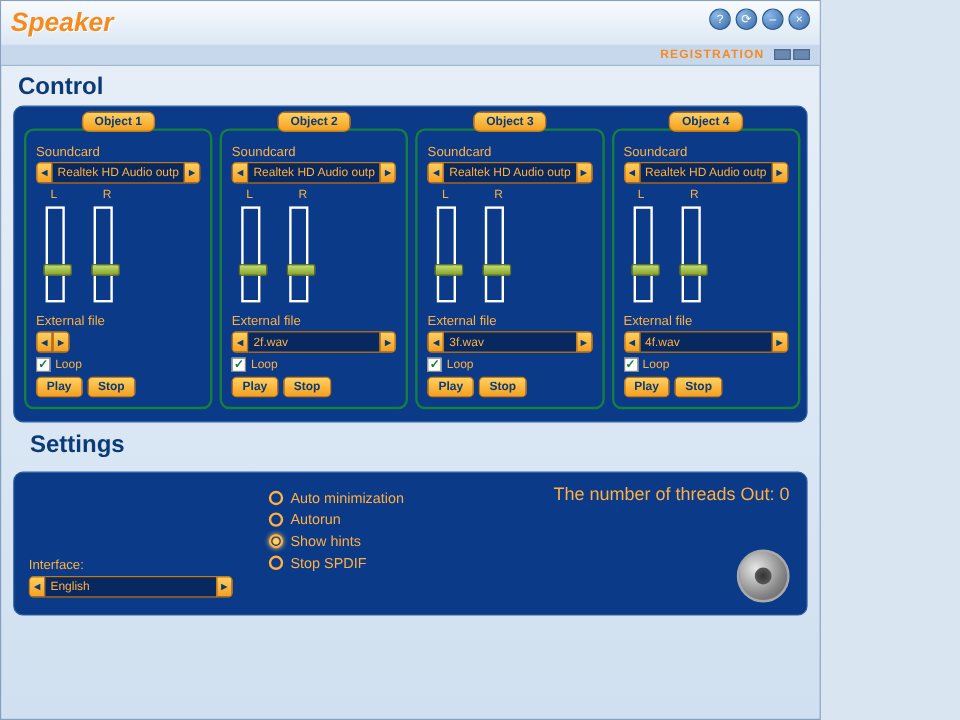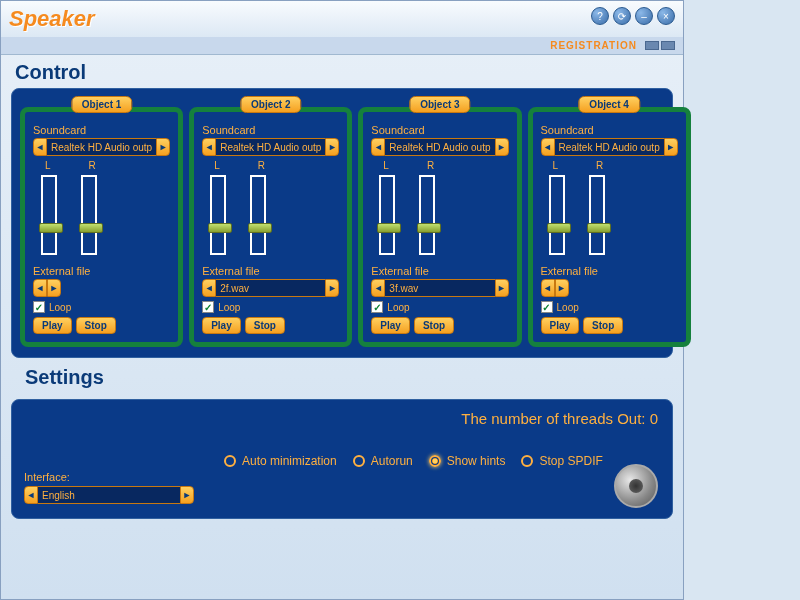--- a/index.html
+++ b/index.html
@@ -92,21 +92,21 @@
   gap: 6px;
   background: #0a3a88;
   padding: 18px 8px 10px;
   border-radius: 8px;
   border: 1px solid #3060a0;
   position: relative;
 }
 .panel {
   flex: 1;
   background: #0a3a88;
-  border: 5px solid #15803d;
+  border: 2px solid #15803d;
   border-radius: 8px;
   padding: 8px 8px 8px;
   position: relative;
 }
 .panel-tab {
   position: absolute;
   top: -16px;
   left: 50%;
   transform: translateX(-50%);
   background: linear-gradient(#ffd060, #f5a020);
@@ -235,22 +235,22 @@
   min-height: 120px;
 }
 .settings-left {
   width: 200px;
   display: flex;
   flex-direction: column;
   justify-content: flex-end;
 }
 .settings-mid {
   display: flex;
-  flex-direction: row;
-  gap: 16px;
+  flex-direction: column;
+  gap: 4px;
   padding-top: 4px;
 }
 .radio-row {
   display: flex;
   align-items: center;
   gap: 6px;
   color: #ffb040;
   font-size: 12px;
 }
 .radio {
@@ -443,20 +443,21 @@
       <div class="vslider">
               <div class="vslider-thumb" style="top:46px"></div>
             </div>
       <div class="vslider">
               <div class="vslider-thumb" style="top:46px"></div>
             </div>
     </div>
     <div class="field-label">External file</div>
     <div class="dropdown">
       <div class="dd-arrow left">◄</div>
+      <div class="dd-value">4f.wav</div>
       <div class="dd-arrow right">►</div>
     </div>
     <div class="checkbox-row">
       <div class="chk">✓</div>
       <span>Loop</span>
     </div>
     <div class="btn-row">
       <div class="btn">Play</div>
       <div class="btn">Stop</div>
     </div>

